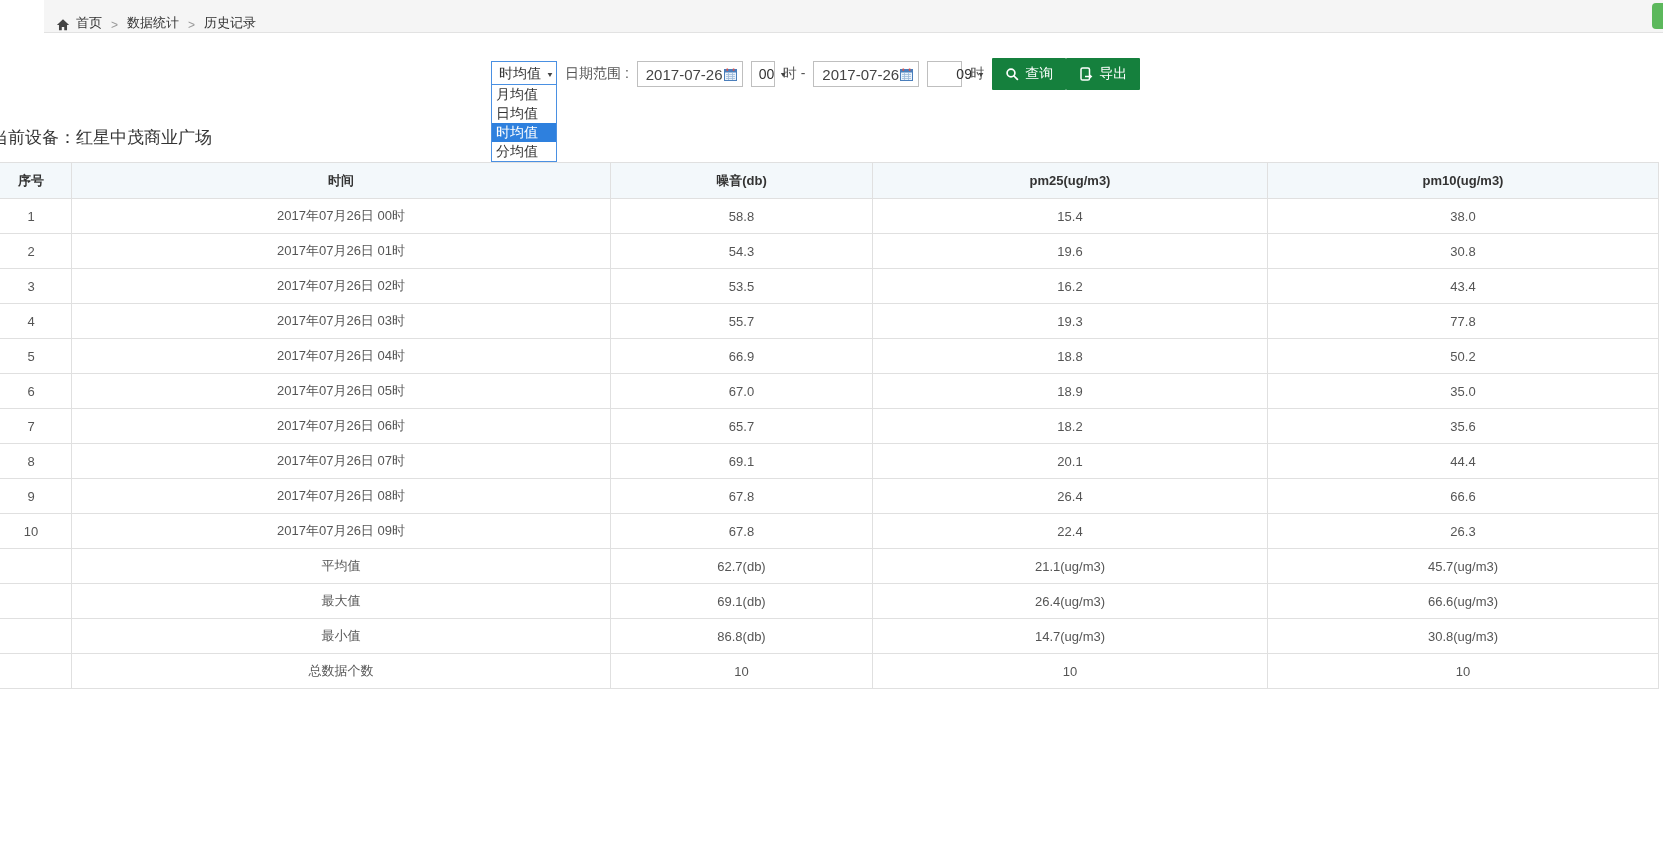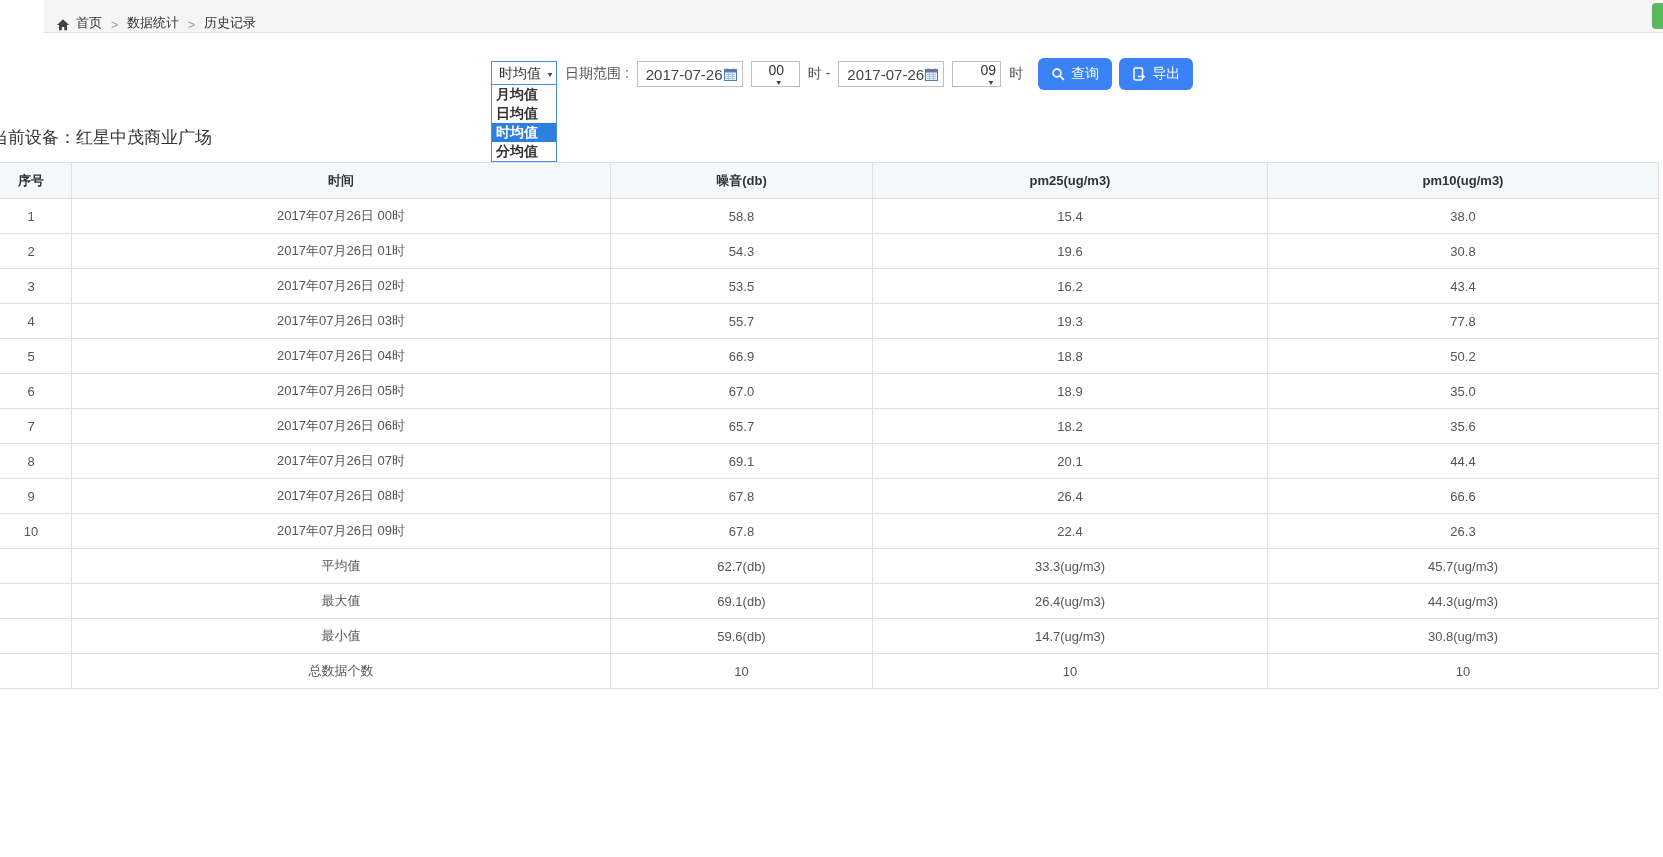--- a/index.html
+++ b/index.html
@@ -14,33 +14,33 @@
   .refresh-btn { position:absolute; right:11px; top:3px; width:44px; height:26px;
     border:none; border-radius:4px; background:#5cb85c; cursor:pointer;
     display:flex; align-items:center; justify-content:center; }
 
   .filters { position:absolute; left:491px; top:58px; height:32px;
     display:flex; align-items:center; white-space:nowrap; }
   .sel { height:26px; background:#fff; border:1px solid #4a90e2; display:inline-flex;
     align-items:center; justify-content:space-between; padding:0 5px 0 7px;
     font-size:14px; color:#333; cursor:pointer; }
   .sel .caret { font-size:8px; color:#444; margin-left:5px; transform:scaleY(.85); }
-  .sel.hour { border-color:#bfbfbf; width:49px;flex-direction:column; }
+  .sel.hour { border-color:#bfbfbf; width:24px; }
   .flabel { font-size:14px; color:#555; margin:8px 8px; }
   .datebox { width:106px; height:26px; border:1px solid #bfbfbf; background:#fff;
     display:inline-flex; align-items:center; justify-content:space-between;
     padding:0 5px 0 8px; font-size:15px; color:#444; cursor:text; }
-  .gbtn { height:32px; border:none; border-radius:6px; background:#3b82f6; color:#fff;
-    font-size:14px; padding:0 13px; margin-left:7px; cursor:pointer;
+  .gbtn { height:32px; border:none; border-radius:1px; background:#15803d; color:#fff;
+    font-size:14px; padding:0 13px; margin-left:0; cursor:pointer;
     display:inline-flex; align-items:center; gap:6px; font-family:inherit; }
 
   .dropdown { position:absolute; left:491px; top:84px; width:66px; background:#fff;
     border:1px solid #4a90e2; z-index:20; }
   .opt { height:19px; line-height:19px; font-size:14px; color:#333; padding-left:4px;
-    cursor:pointer;font-weight:bold; }
+    cursor:pointer; }
   .opt.selopt { background:#2e80de; color:#fff; }
 
   .device { position:absolute; left:-9px; top:126px; font-size:17px; color:#333; }
 
   .tablewrap { position:absolute; left:-10px; top:162px; }
   table { border-collapse:collapse; table-layout:fixed; width:1668px; background:#fff; }
   th { height:36px; background:#f3f8fb; border:1px solid #e0e0e0; font-size:13px;
     color:#333; font-weight:bold; text-align:center; }
   td { height:35px; border:1px solid #e0e0e0; font-size:13px; color:#555;
     text-align:center; }
@@ -225,34 +225,34 @@
           <td>10</td>
           <td>2017年07月26日 09时</td>
           <td>67.8</td>
           <td>22.4</td>
           <td>26.3</td>
         </tr>
         <tr>
           <td></td>
           <td>平均值</td>
           <td>62.7(db)</td>
-          <td>33.3(ug/m3)</td>
+          <td>21.1(ug/m3)</td>
           <td>45.7(ug/m3)</td>
         </tr>
         <tr>
           <td></td>
           <td>最大值</td>
           <td>69.1(db)</td>
           <td>26.4(ug/m3)</td>
-          <td>44.3(ug/m3)</td>
+          <td>66.6(ug/m3)</td>
         </tr>
         <tr>
           <td></td>
           <td>最小值</td>
-          <td>59.6(db)</td>
+          <td>86.8(db)</td>
           <td>14.7(ug/m3)</td>
           <td>30.8(ug/m3)</td>
         </tr>
         <tr>
           <td></td>
           <td>总数据个数</td>
           <td>10</td>
           <td>10</td>
           <td>10</td>
         </tr>

